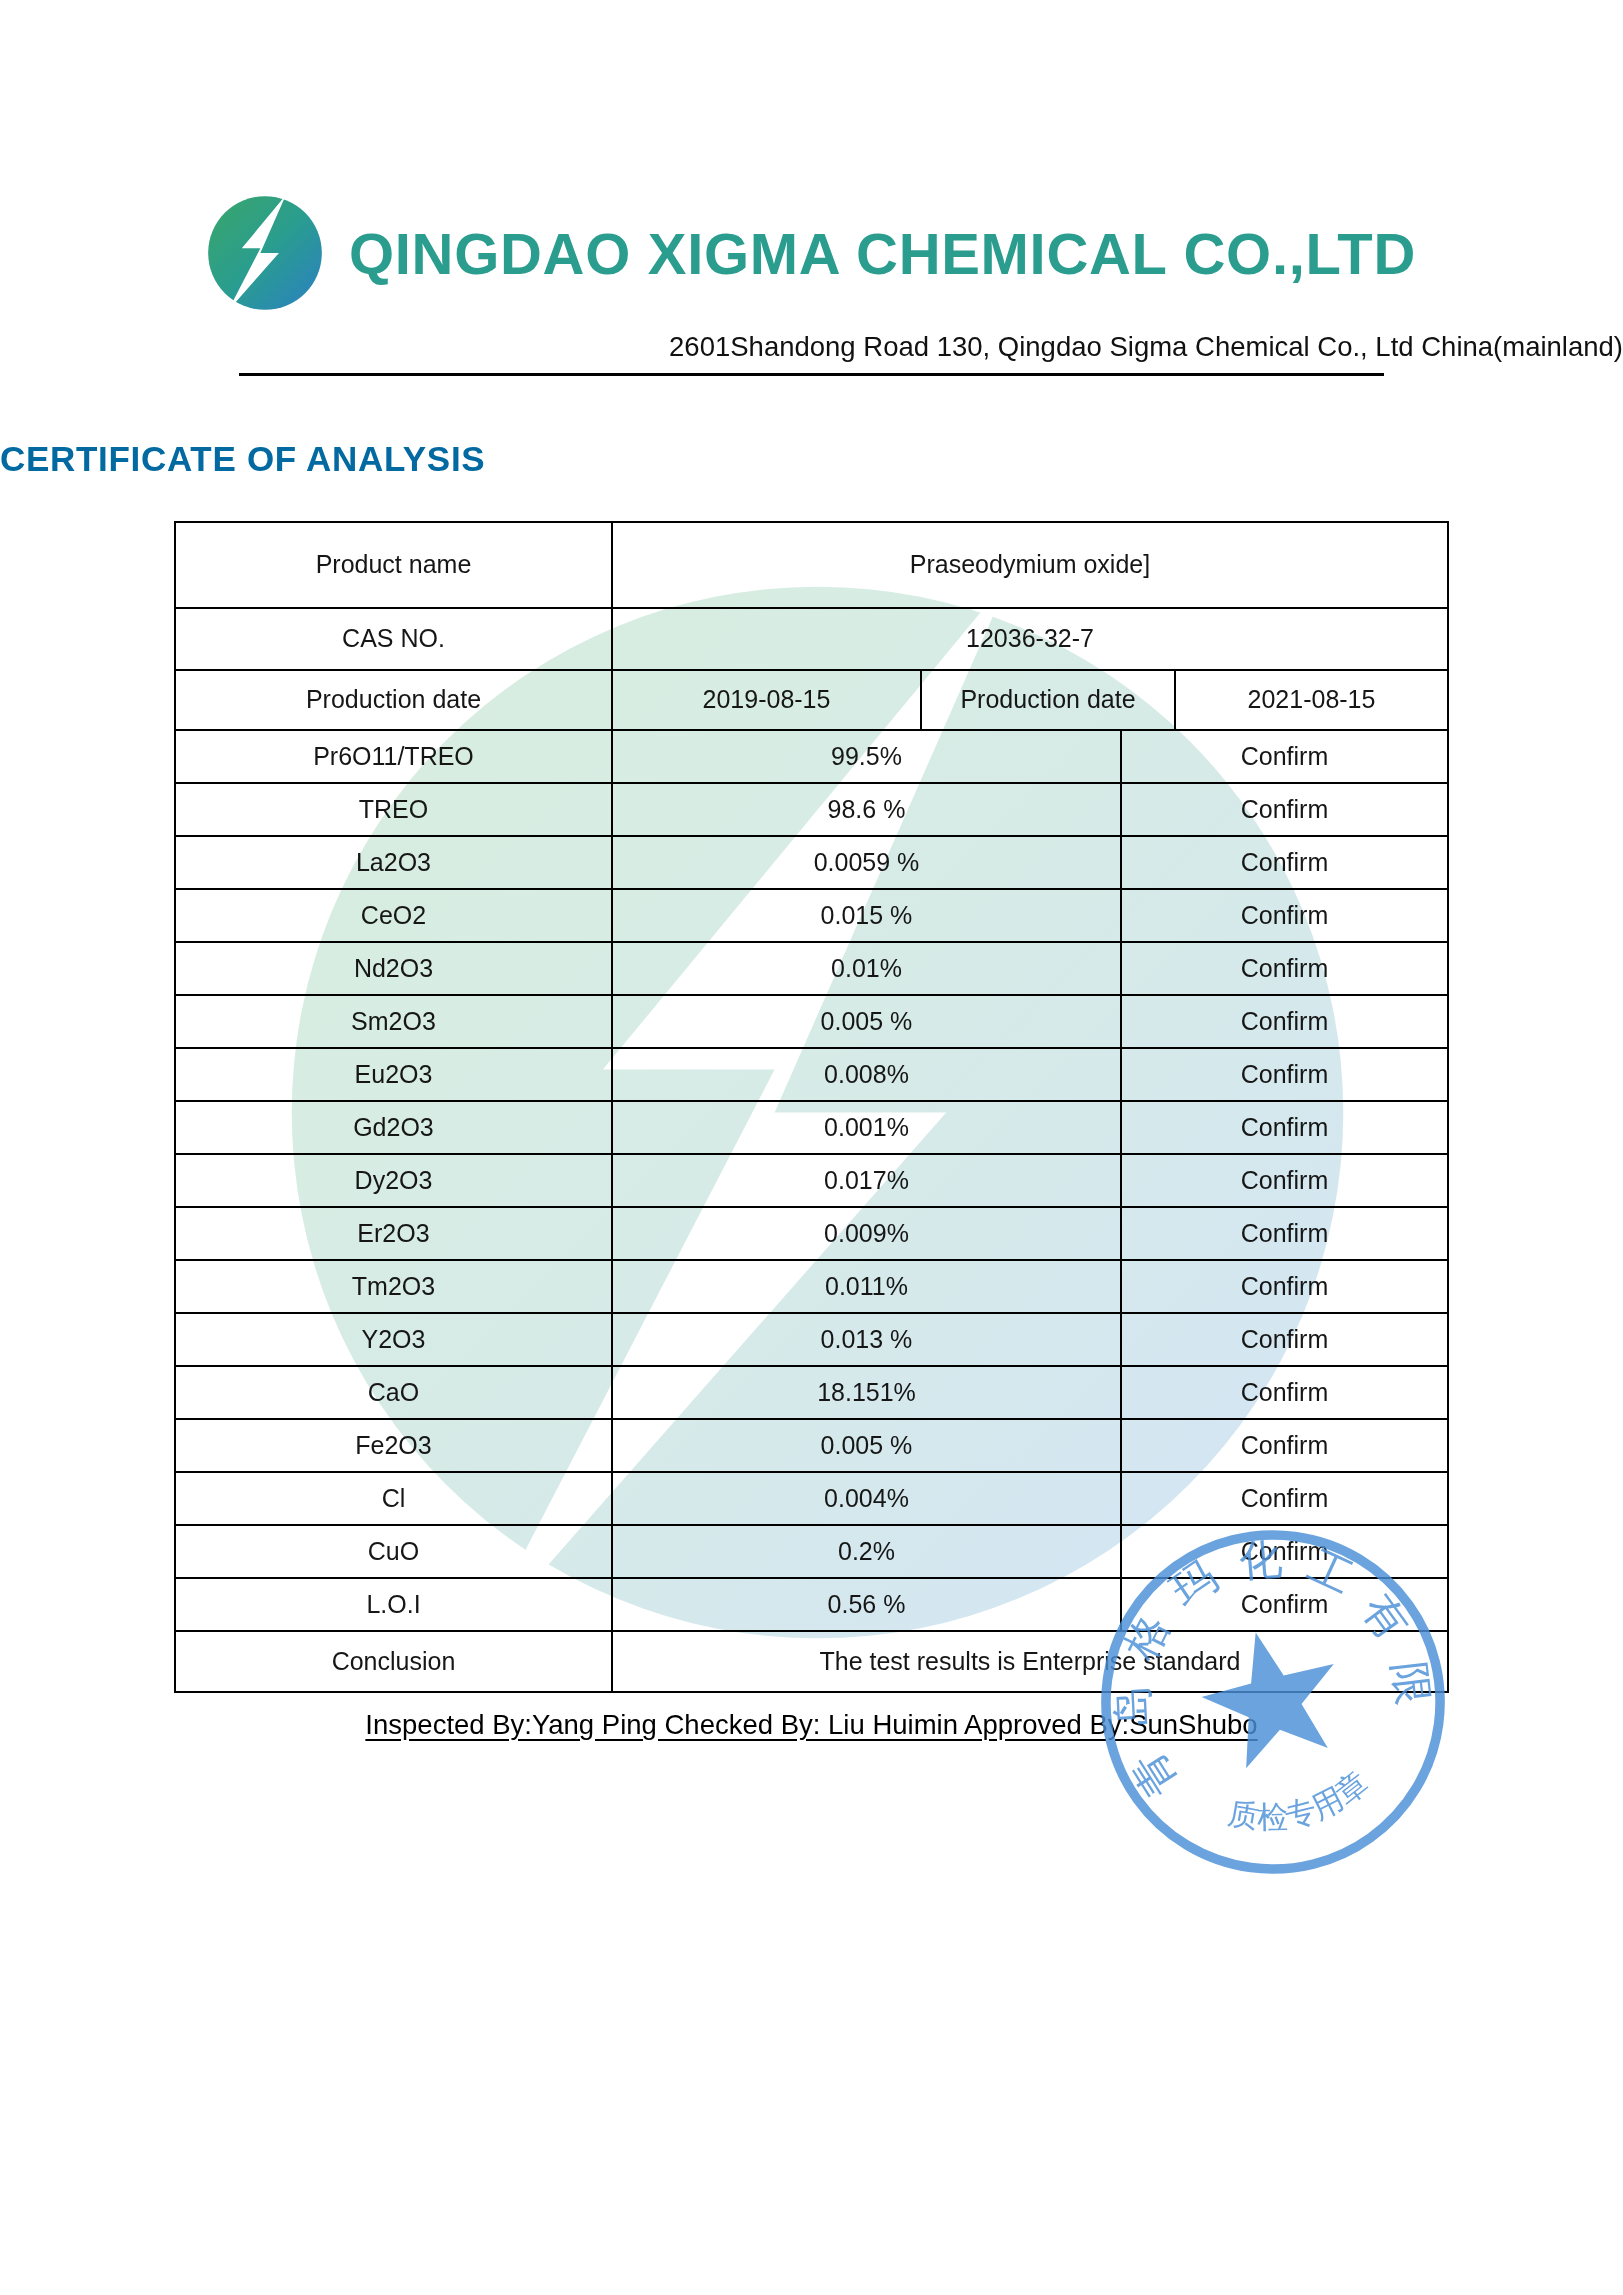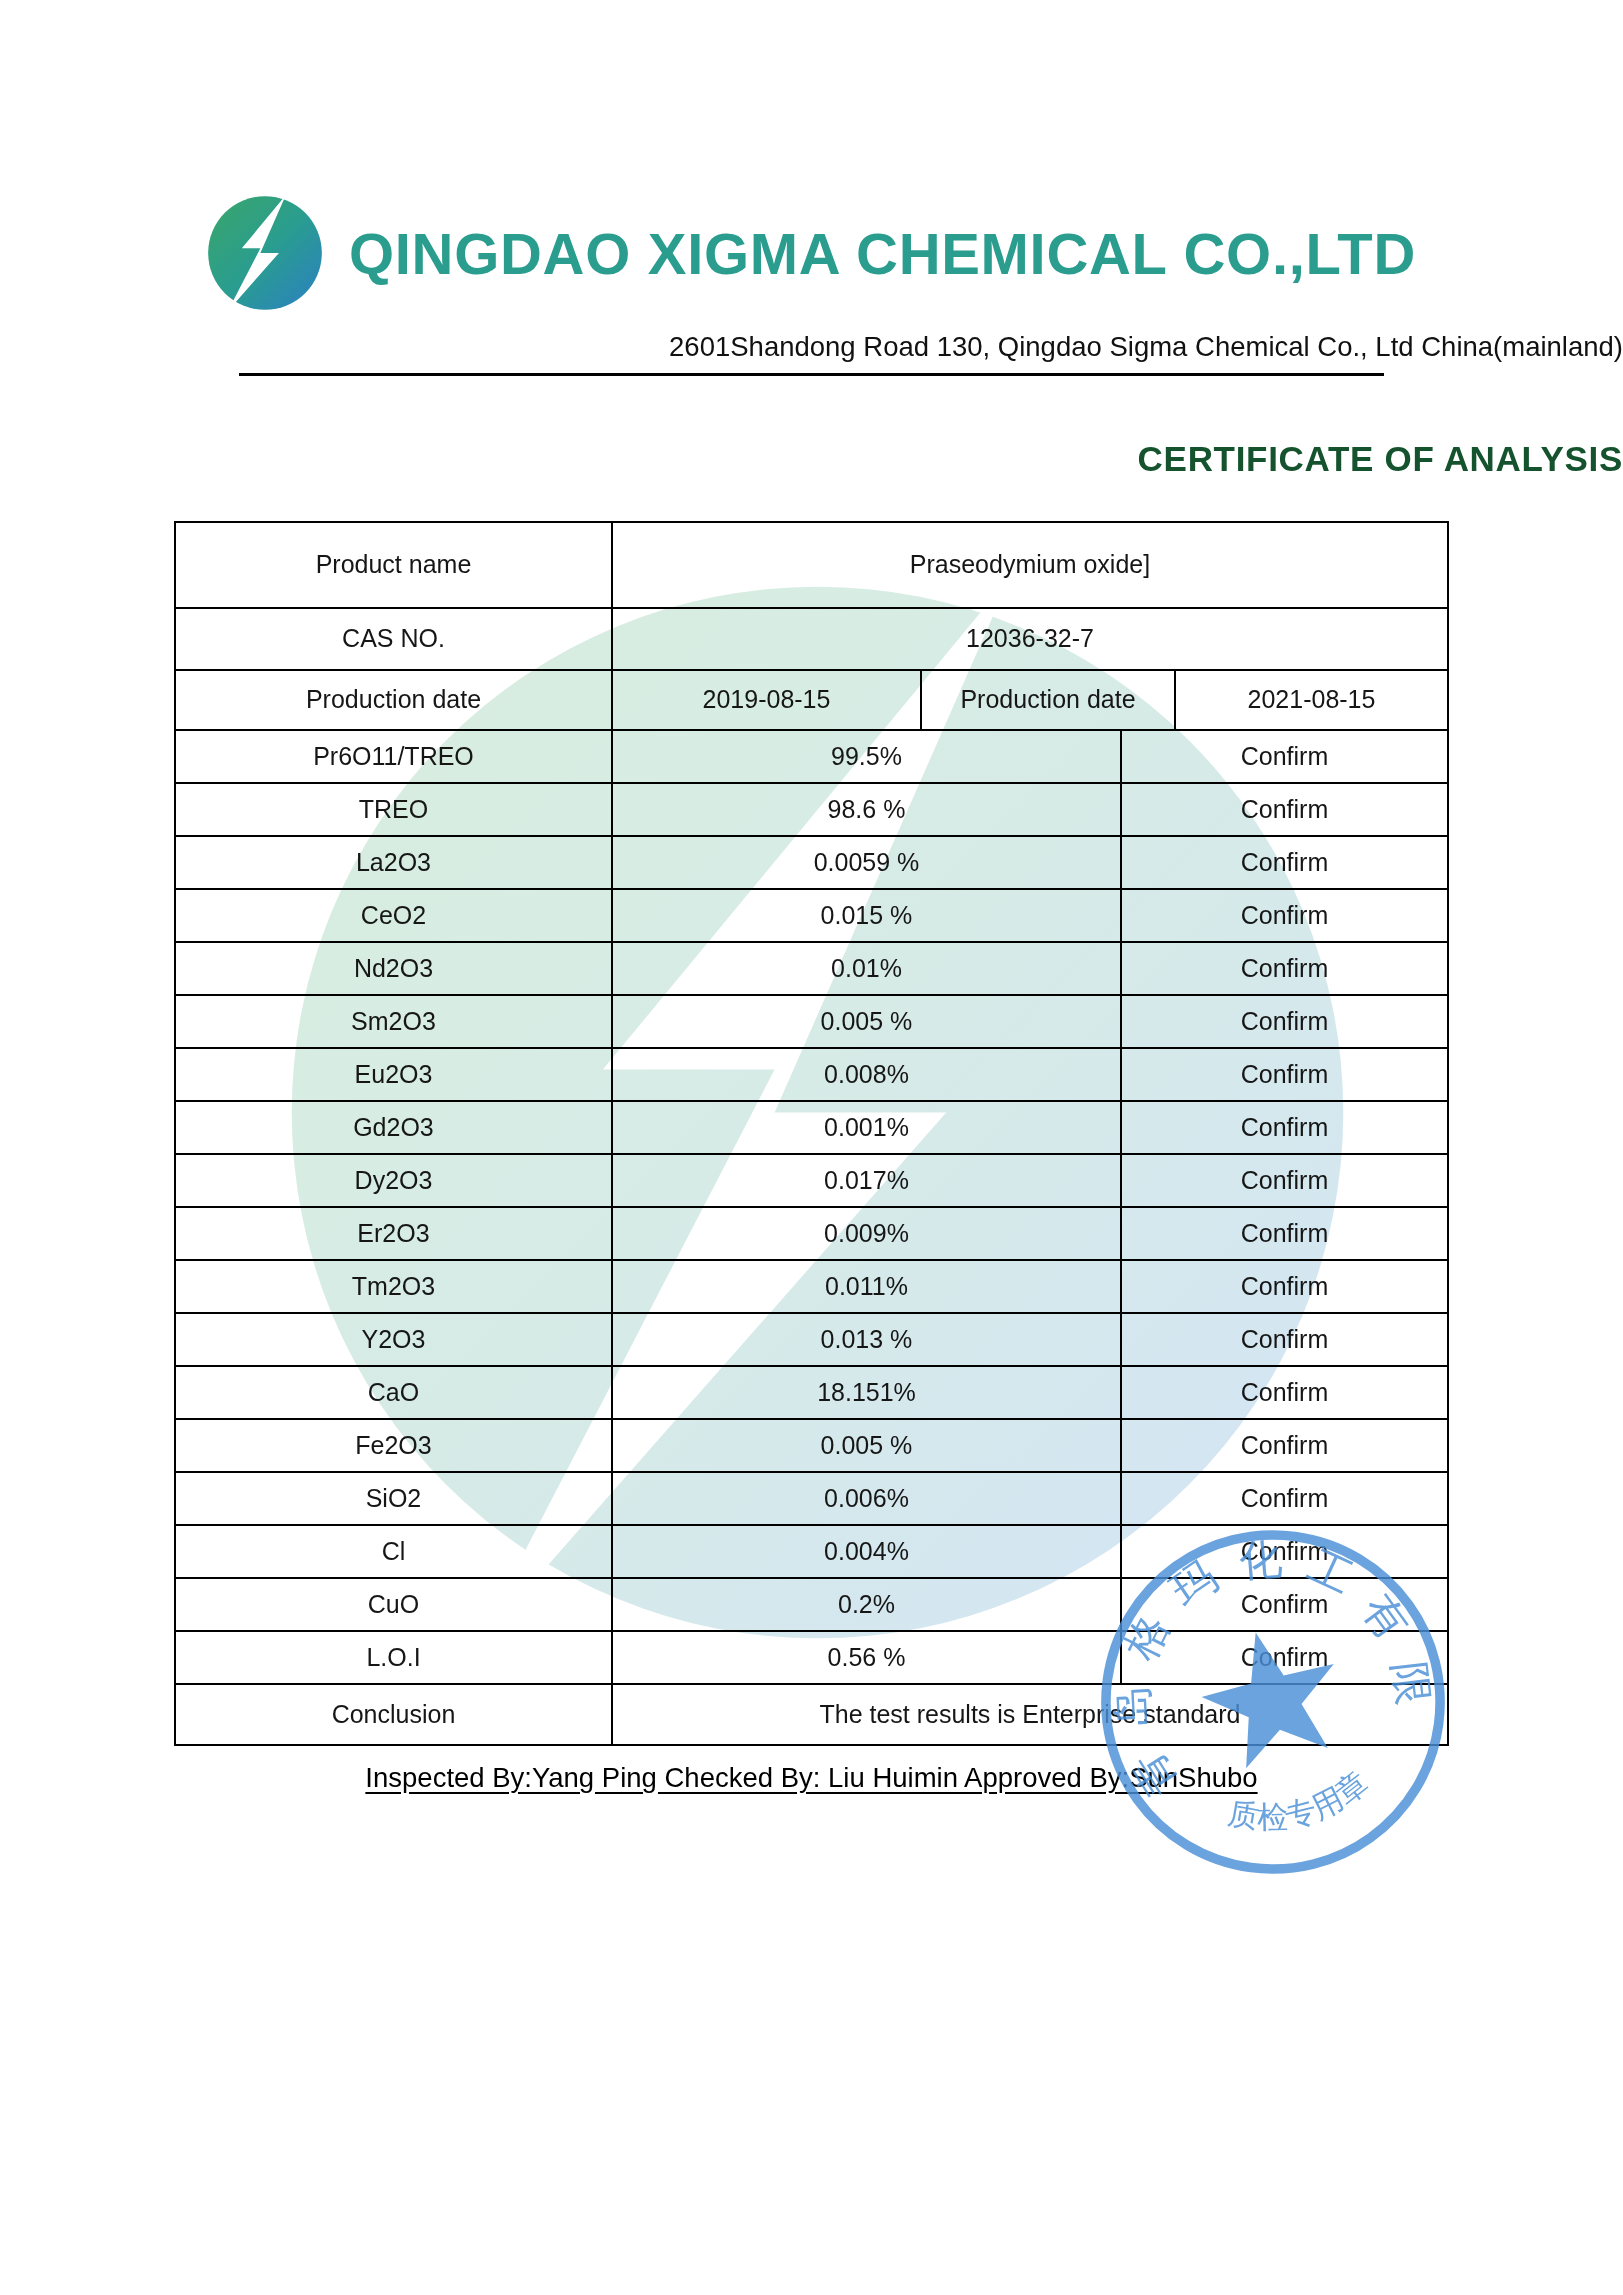--- a/index.html
+++ b/index.html
@@ -28,22 +28,22 @@
   .logo svg{width:100%;height:100%}
   .company-name{
     margin:0;font-size:58px;font-weight:700;letter-spacing:0.7px;
     color:#2a9d8f;white-space:nowrap;
   }
   .address{text-align:right;font-size:27.5px;margin-top:19.6px;color:#111}
   .header-rule{width:1145px;height:2.6px;background:#000;margin:10.5px auto 0}
 
   
   .doc-title{
-    text-align:right;font-size:35px;font-weight:700;
-    margin:63px 0 0;letter-spacing:0.7px;color:#14532d;
+    text-align:left;font-size:35px;font-weight:700;
+    margin:63px 0 0;letter-spacing:0.7px;color:#0369a1;
     position:relative;z-index:1;
   }
 
   
   table.coa{
     position:relative;z-index:1;
     border-collapse:collapse;table-layout:fixed;
     width:1274px;margin:42px auto 16px;
     background:transparent;
   }
@@ -224,25 +224,20 @@
           <td colspan="2">18.151%</td>
           <td colspan="2">Confirm</td>
         </tr>
 
         <tr class="data-row">
           <td>Fe2O3</td>
           <td colspan="2">0.005 %</td>
           <td colspan="2">Confirm</td>
         </tr>
 
-        <tr class="data-row">
-          <td>SiO2</td>
-          <td colspan="2">0.006%</td>
-          <td colspan="2">Confirm</td>
-        </tr>
 
         <tr class="data-row">
           <td>Cl</td>
           <td colspan="2">0.004%</td>
           <td colspan="2">Confirm</td>
         </tr>
 
         <tr class="data-row">
           <td>CuO</td>
           <td colspan="2">0.2%</td>

